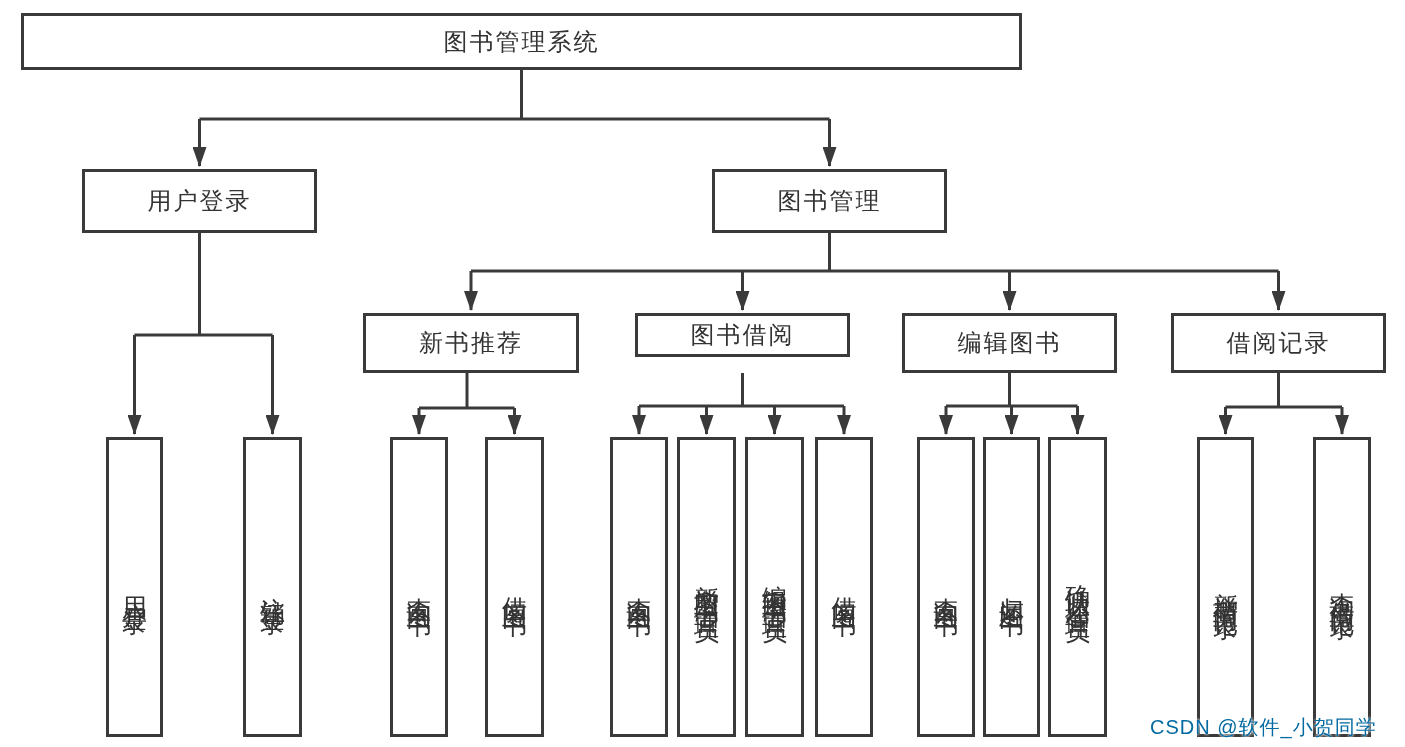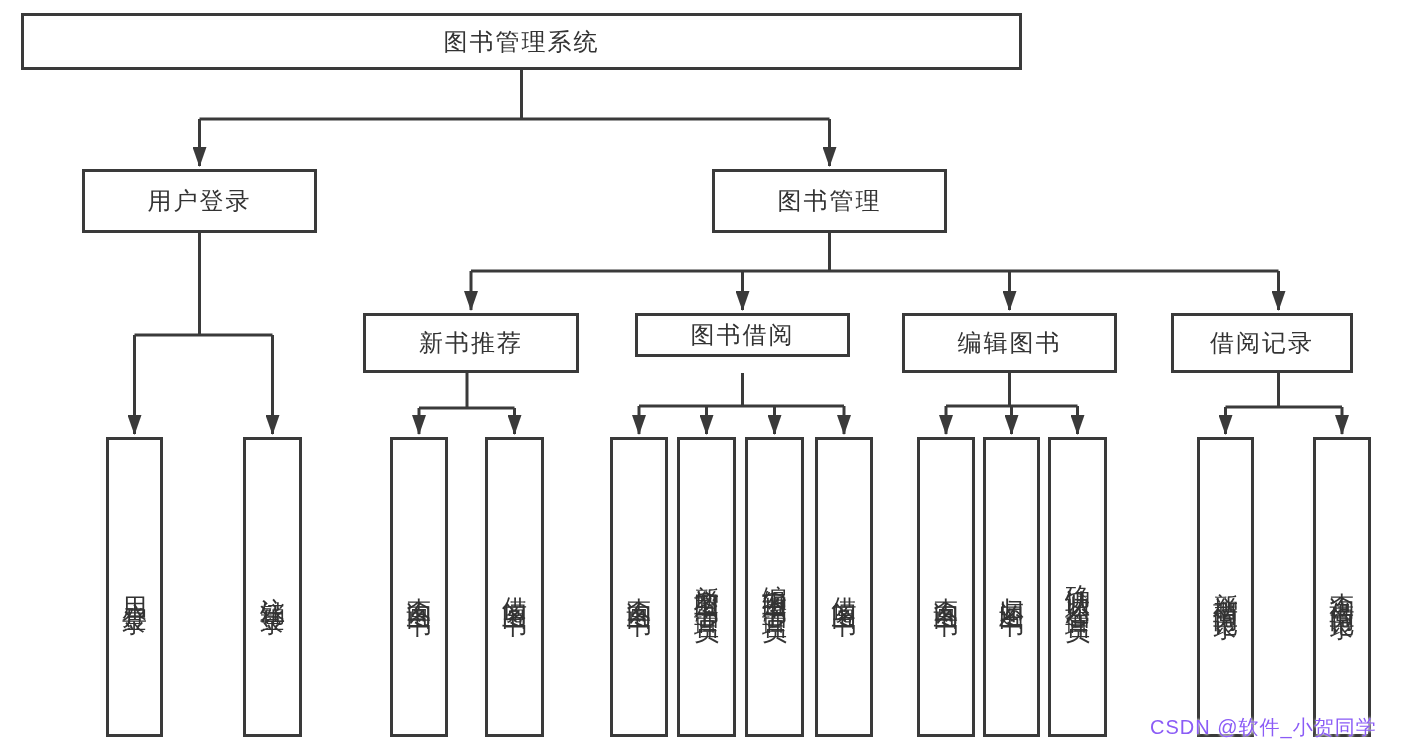--- a/index.html
+++ b/index.html
@@ -16,21 +16,21 @@
   .node .lbl{
     color:#333333;font-size:24px;letter-spacing:2px;white-space:nowrap;
   }
   .leaf{top:437px;height:300px;}
   .leaf .lbl{
     writing-mode:vertical-rl;text-orientation:mixed;
     font-size:25px;letter-spacing:5px;color:#333333;line-height:1;
   }
   .watermark{
     position:absolute;z-index:3;left:1150px;top:714px;
-    font-size:20px;letter-spacing:1px;color:#8b5cf6;white-space:nowrap;
+    font-size:20px;letter-spacing:1px;color:#0369a1;white-space:nowrap;
     text-shadow:0 0 3px #ffffff,0 0 3px #ffffff;
   }
 </style>
 </head>
 <body>
 
 <div class="canvas">
 
   <svg class="wires" width="1405" height="747" viewBox="0 0 1405 747">
     <defs>
@@ -95,21 +95,21 @@
 
   <div class="node" style="left:712px;top:169px;width:235px;height:64px">
     <span class="lbl">图书管理</span>
   </div>
   <div class="node" style="left:635px;top:313px;width:215px;height:44px">
     <span class="lbl">图书借阅</span>
   </div>
   <div class="node" style="left:902px;top:313px;width:215px;height:60px">
     <span class="lbl">编辑图书</span>
   </div>
-  <div class="node" style="left:1171px;top:313px;width:182px;height:60px">
+  <div class="node" style="left:1171px;top:313px;width:215px;height:60px">
     <span class="lbl">借阅记录</span>
   </div>
 
   <div class="node leaf" style="left:106px;width:57px">
     <span class="lbl">用户登录</span>
   </div>
   <div class="node leaf" style="left:243px;width:59px">
     <span class="lbl">注销登录</span>
   </div>
 

